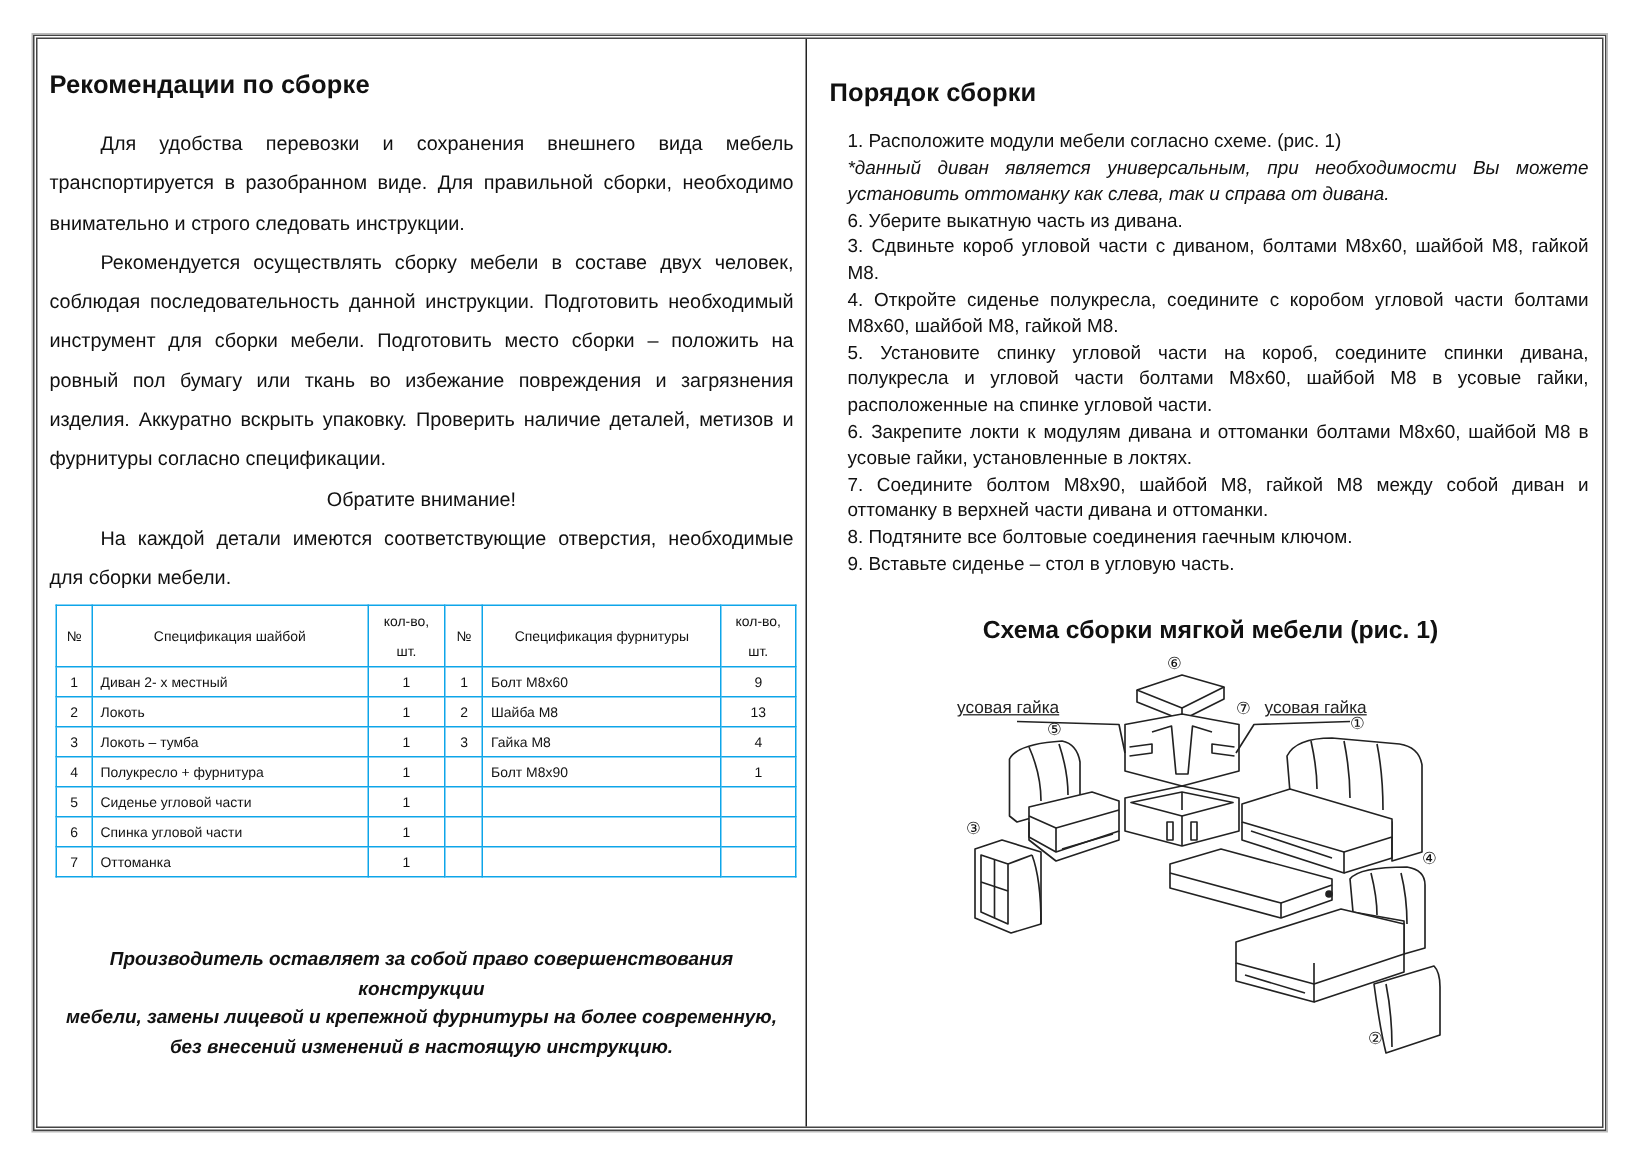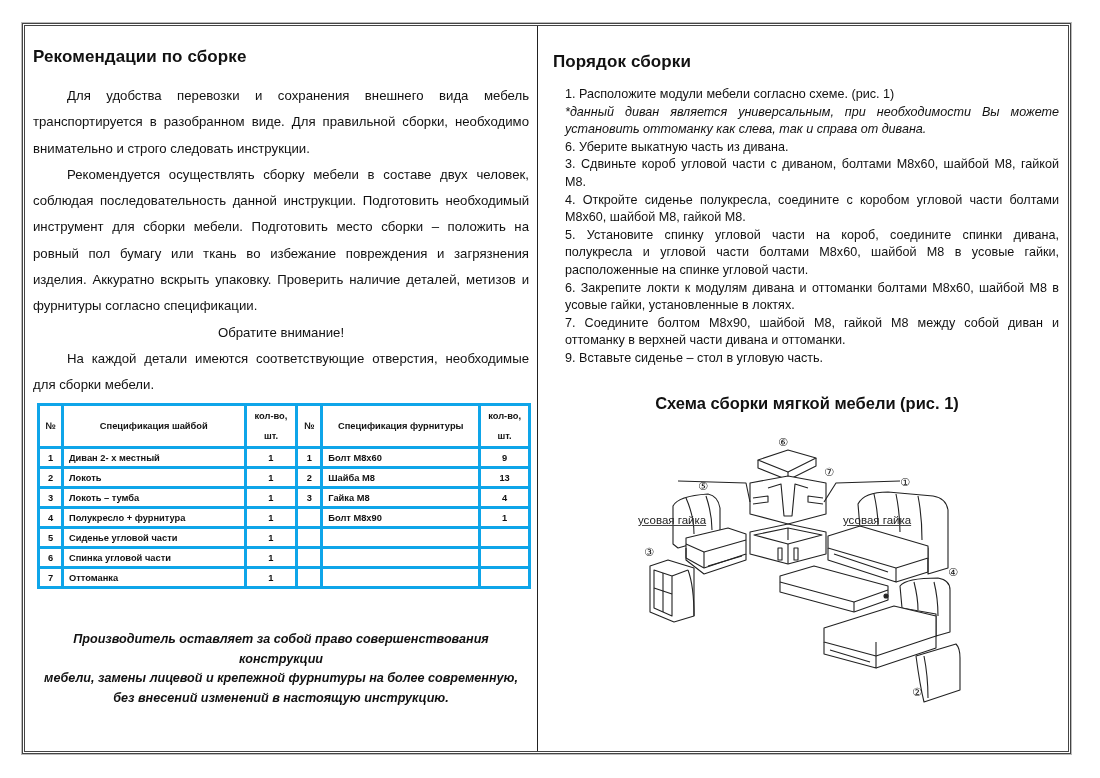--- a/index.html
+++ b/index.html
@@ -32,21 +32,21 @@
     font-size: 13.2px; line-height: 26.3px; text-align: justify;
     text-indent: 34px;
   }
   .center-line { font-size: 13.2px; line-height: 26px; text-align: center; }
 
   table.spec {
     margin-top: 5px; margin-left: 4px;
     width: 494px; border-collapse: collapse; font-size: 9.3px;
   }
   table.spec td, table.spec th {
-    border: 3px solid #0ea5e9; font-weight: bold; height: 20px; padding: 0 5px;
+    border: 1px solid #0ea5e9; font-weight: normal; height: 20px; padding: 0 5px;
   }
   table.spec th { height: 40px; line-height: 20px; text-align: center; }
   table.spec td.num { text-align: center; width: 24px; }
   table.spec td.qty { text-align: center; }
   .col-n1 { width: 24px; } .col-name1 { width: 184px; } .col-q1 { width: 52px; }
   .col-n2 { width: 25px; } .col-name2 { width: 159px; } .col-q2 { width: 50px; }
 
   .disclaimer {
     position: absolute; left: 0; right: 0; top: 604px;
     font-size: 12.6px; font-weight: bold; font-style: italic;
@@ -54,21 +54,21 @@
   }
 
   ol.steps { list-style: none; font-size: 12.6px; line-height: 17.6px; text-align: justify; padding: 0 2px 0 12px; }
   ol.steps li { margin: 0; }
   .note { font-style: italic; }
 
   h2.scheme-title { font-size: 16.5px; font-weight: bold; text-align: center; margin-top: 26px; }
 
   .figure { position: absolute; left: 85px; top: 410px; width: 340px; height: 300px; }
   .figure svg { width: 100%; height: 100%; }
-  .callout { position: absolute; font-size: 11.5px; color: #222; text-decoration: underline; text-decoration-color: #444; margin-top: 48px; }
+  .callout { position: absolute; font-size: 11.5px; color: #222; text-decoration: underline; text-decoration-color: #444; }
 </style>
 </head>
 <body>
 
 <div class="sheet">
   <div class="divider"></div>
 
   <div class="page page-left" style="left:8px; width:496px;">
     <h1 class="title">Рекомендации по сборке</h1>
     <p class="para">Для удобства перевозки и сохранения внешнего вида мебель транспортируется в разобранном виде. Для правильной сборки, необходимо внимательно и строго следовать инструкции.</p>
@@ -166,20 +166,21 @@
     <h1 class="title">Порядок сборки</h1>
     <ol class="steps" id="steps-list">
         <li>1. Расположите модули мебели согласно схеме. (рис. 1)</li>
         <li class="note">*данный диван является универсальным, при необходимости Вы можете установить оттоманку как слева, так и справа от дивана.</li>
         <li>6. Уберите выкатную часть из дивана.</li>
         <li>3. Сдвиньте короб угловой части с диваном, болтами М8х60, шайбой М8, гайкой М8.</li>
         <li>4. Откройте сиденье полукресла, соедините с коробом угловой части болтами М8х60, шайбой М8, гайкой М8.</li>
         <li>5. Установите спинку угловой части на короб, соедините спинки дивана, полукресла и угловой части болтами М8х60, шайбой М8 в усовые гайки, расположенные на спинке угловой части.</li>
         <li>6. Закрепите локти к модулям дивана и оттоманки болтами М8х60, шайбой М8 в усовые гайки, установленные в локтях.</li>
         <li>7. Соедините болтом М8х90, шайбой М8, гайкой М8 между собой диван и оттоманку в верхней части дивана и оттоманки.</li>
+        <li>8. Подтяните все болтовые соединения гаечным ключом.</li>
         <li>9. Вставьте сиденье – стол в угловую часть.</li>
       </ol>
     <h2 class="scheme-title">Схема сборки мягкой мебели (рис. 1)</h2>
 
     <div class="figure">
       <svg viewBox="0 0 340 300" fill="none" stroke="#222" stroke-width="1.1" stroke-linejoin="round">
 
         <g>
           <path d="M120 24 L150 14 L178 22 L150 36 Z" fill="#fff"></path>
           <path d="M120 24 L120 32 L150 44 L178 30 L178 22"></path>

